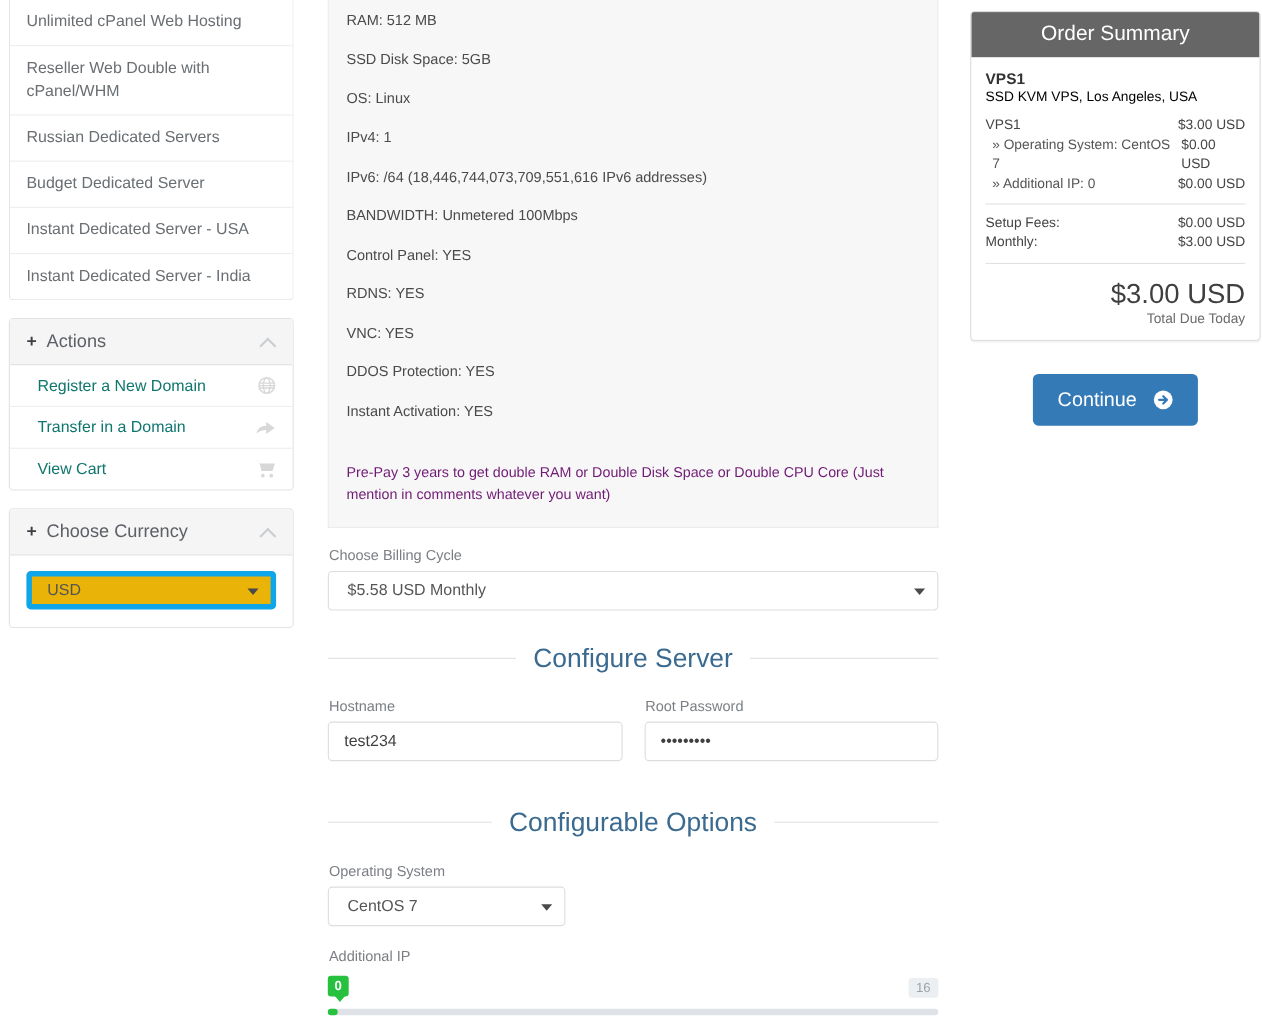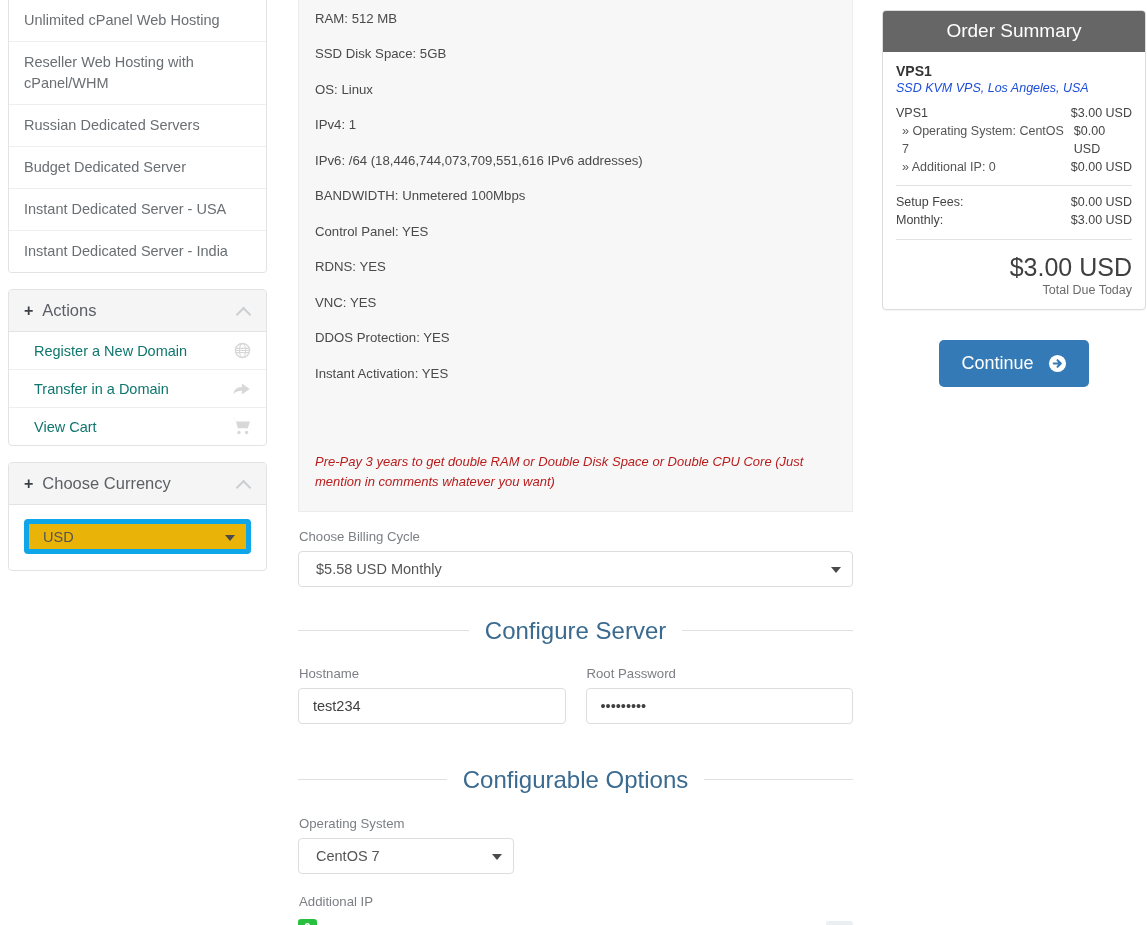--- a/index.html
+++ b/index.html
@@ -120,24 +120,23 @@
     padding: 0 16px 14px 16px;
   }
   .spec-line {
     font-size: 13.2px;
     color: #4a4a4a;
     padding: 10px 0 7px 0;
     line-height: 1.4;
   }
   .spec-note {
     font-size: 13px;
-    font-style: italic;
-    color: #b91c1c;
+    color: #701a75;
     line-height: 1.55;
-    margin-top: 62px;
+    margin-top: 30px;
     padding-bottom: 4px;
   }
 
   .field-label {
     font-size: 13.2px;
     color: #7b7f84;
     margin: 17px 0 7px 1px;
   }
   .form-control {
     width: 100%;
@@ -256,22 +255,21 @@
   }
   .order-body { padding: 11px 13px 12px 13px; }
   .order-prodname {
     font-size: 14px;
     font-weight: bold;
     color: #333;
     margin-bottom: 2px;
   }
   .order-prodsub {
     font-size: 12.5px;
-    font-style: italic;
-    color: #1d4ed8;
+    color: #000000;
     margin-bottom: 9px;
   }
   .order-row {
     display: flex;
     justify-content: space-between;
     font-size: 12.5px;
     color: #444;
     line-height: 1.45;
     padding: 0;
   }
@@ -315,21 +313,21 @@
 </head>
 <body>
 
 <div class="page">
 
   <div class="sidebar">
 
     <div class="panel nav-panel">
       <div id="nav-items">
           <div class="list-group-item">Unlimited cPanel Web Hosting</div>
-          <div class="list-group-item">Reseller Web Hosting with cPanel/WHM</div>
+          <div class="list-group-item">Reseller Web Double with cPanel/WHM</div>
           <div class="list-group-item">Russian Dedicated Servers</div>
           <div class="list-group-item">Budget Dedicated Server</div>
           <div class="list-group-item">Instant Dedicated Server - USA</div>
           <div class="list-group-item">Instant Dedicated Server - India</div>
         </div>
     </div>
 
     <div class="gap-16"></div>
 
     <div class="panel">

